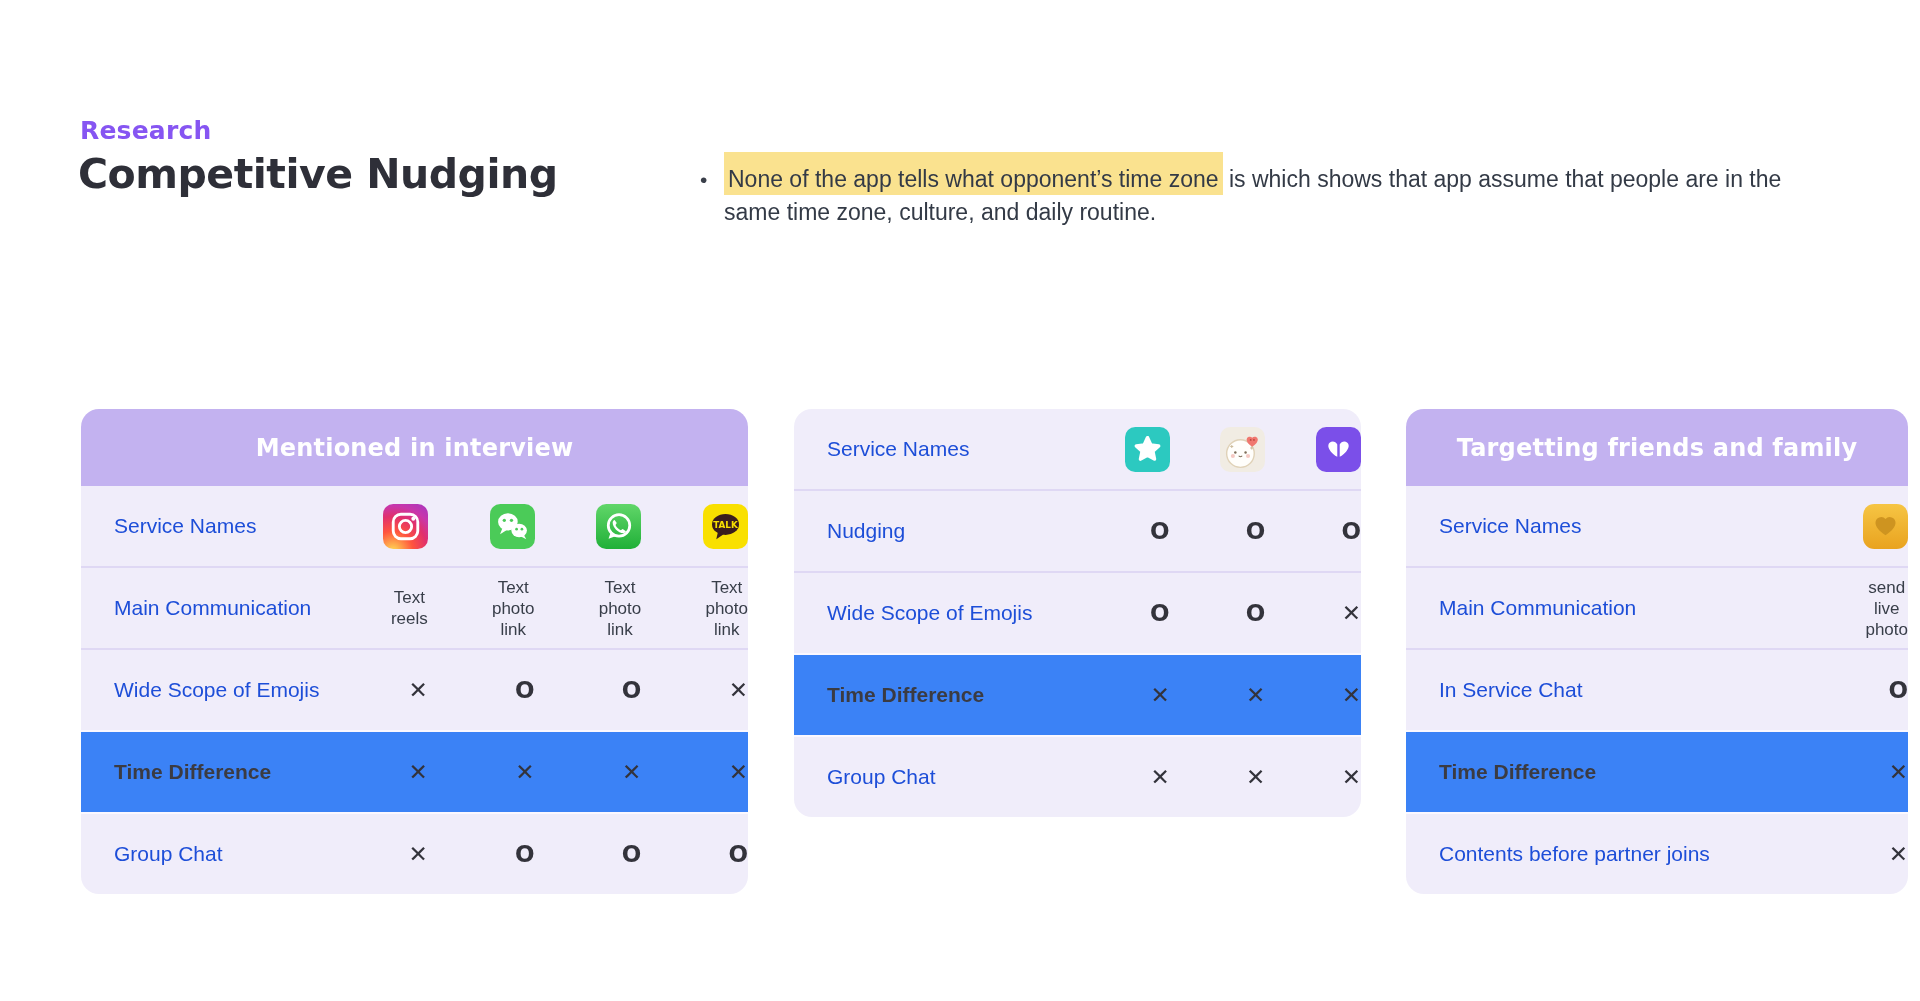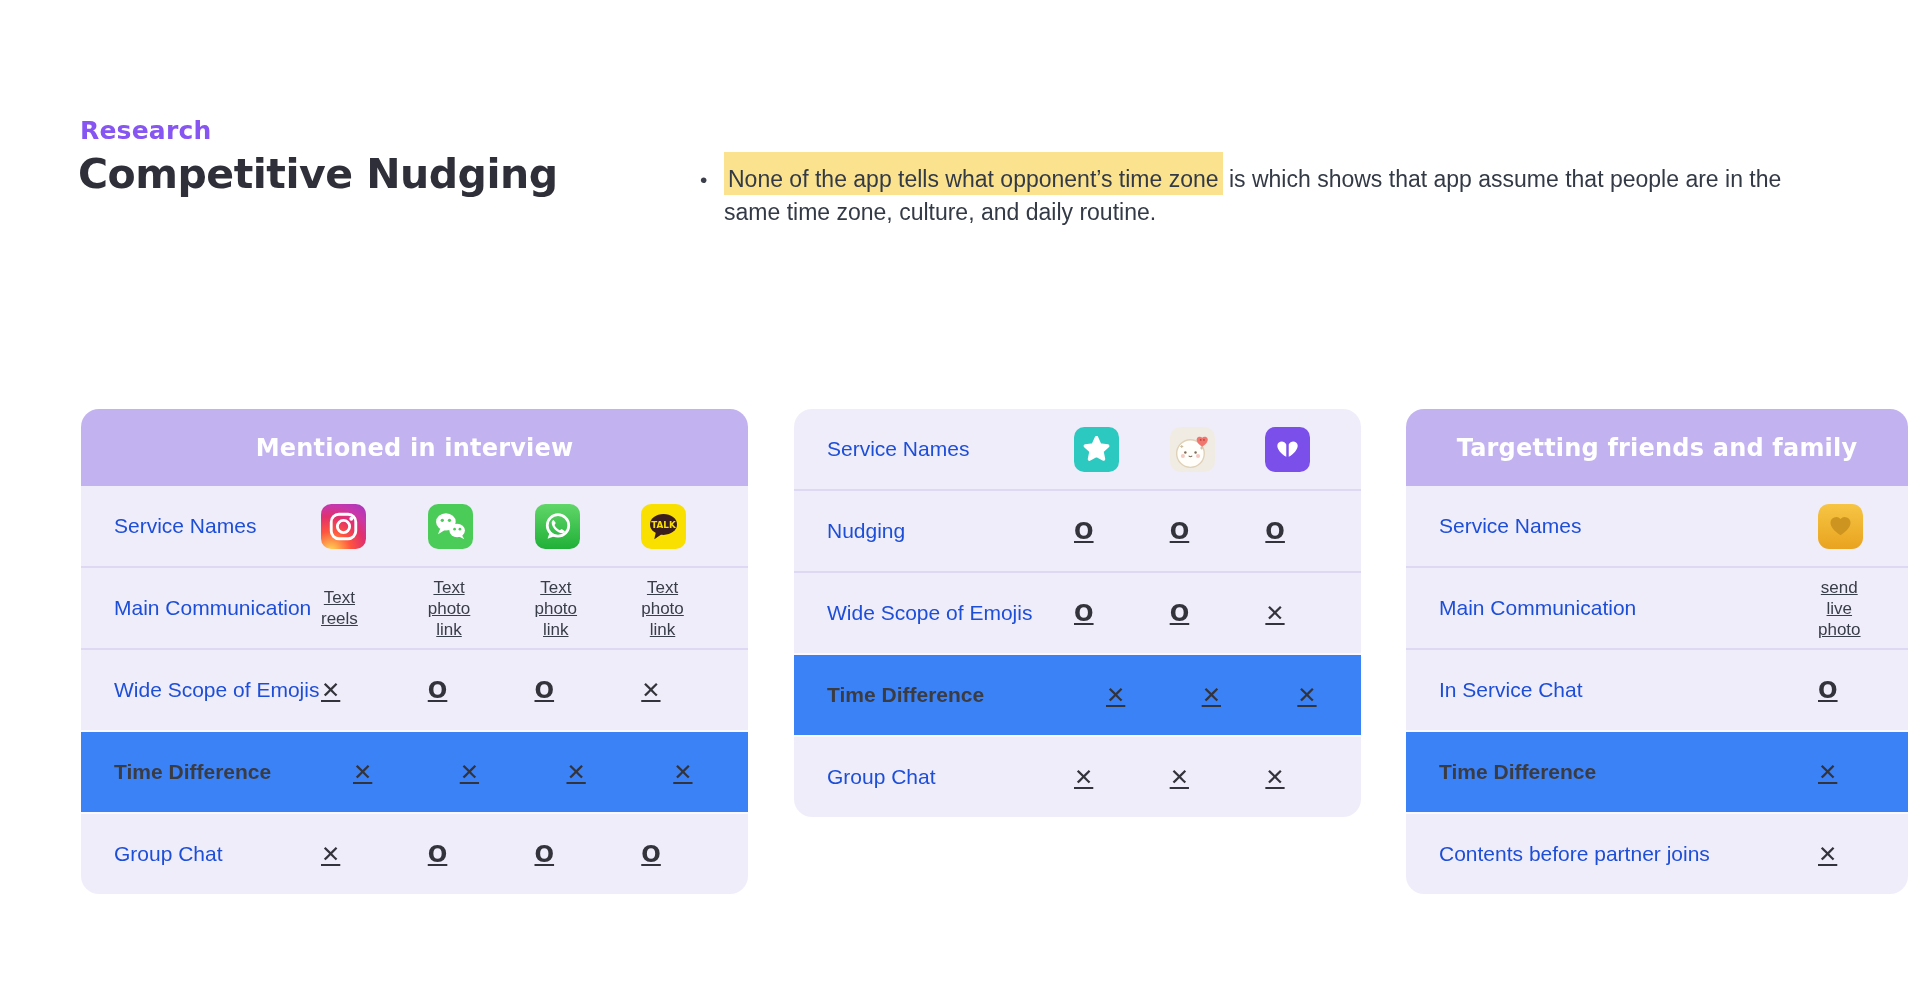--- a/index.html
+++ b/index.html
@@ -23,21 +23,21 @@
   .card{position:absolute;top:389px;border-radius:18px;overflow:hidden;}
   .card-head{height:77px;background:#C3B2F0;display:flex;align-items:center;justify-content:center;
              color:#ffffff;font-weight:700;font-size:24px;font-family:"DejaVu Sans",sans-serif;letter-spacing:.2px;}
   .rows{background:#F0EDFA;}
   .row{height:80px;display:flex;align-items:center;border-top:2px solid #DFD8F4;}
   .row:first-child{border-top:none;}
   .row.hl-row{background:#3b82f6;border-top:2px solid #FBF8FF;gap:32px;}
   .row.hl-row + .row{border-top:2px solid #FBF8FF;}
   .label{padding-left:33px;font-size:21px;color:#1d4ed8;box-sizing:border-box;}
   .row.hl-row .label{font-weight:700;color:#3b3b42;}
-  .cell{display:flex;align-items:center;justify-content:flex-start;text-align:center;text-decoration:underline;}
+  .cell{display:flex;align-items:center;justify-content:flex-end;text-align:center;}
   .cell.mark{font-family:"DejaVu Sans",sans-serif;font-weight:700;font-size:23px;color:#33333B;}
   .cell.sub{font-size:17px;line-height:21px;color:#383e49;white-space:pre-line;}
   .appicon{width:45px;height:45px;display:block;}
   .appicon svg{display:block;width:45px;height:45px;}
 
   
   .card.t1{left:81px;width:667px;}
   .t1 .label{width:240px;flex:0 0 240px;}
   .t1 .cell{flex:1;}
   .card.t2{left:794px;width:567px;}

